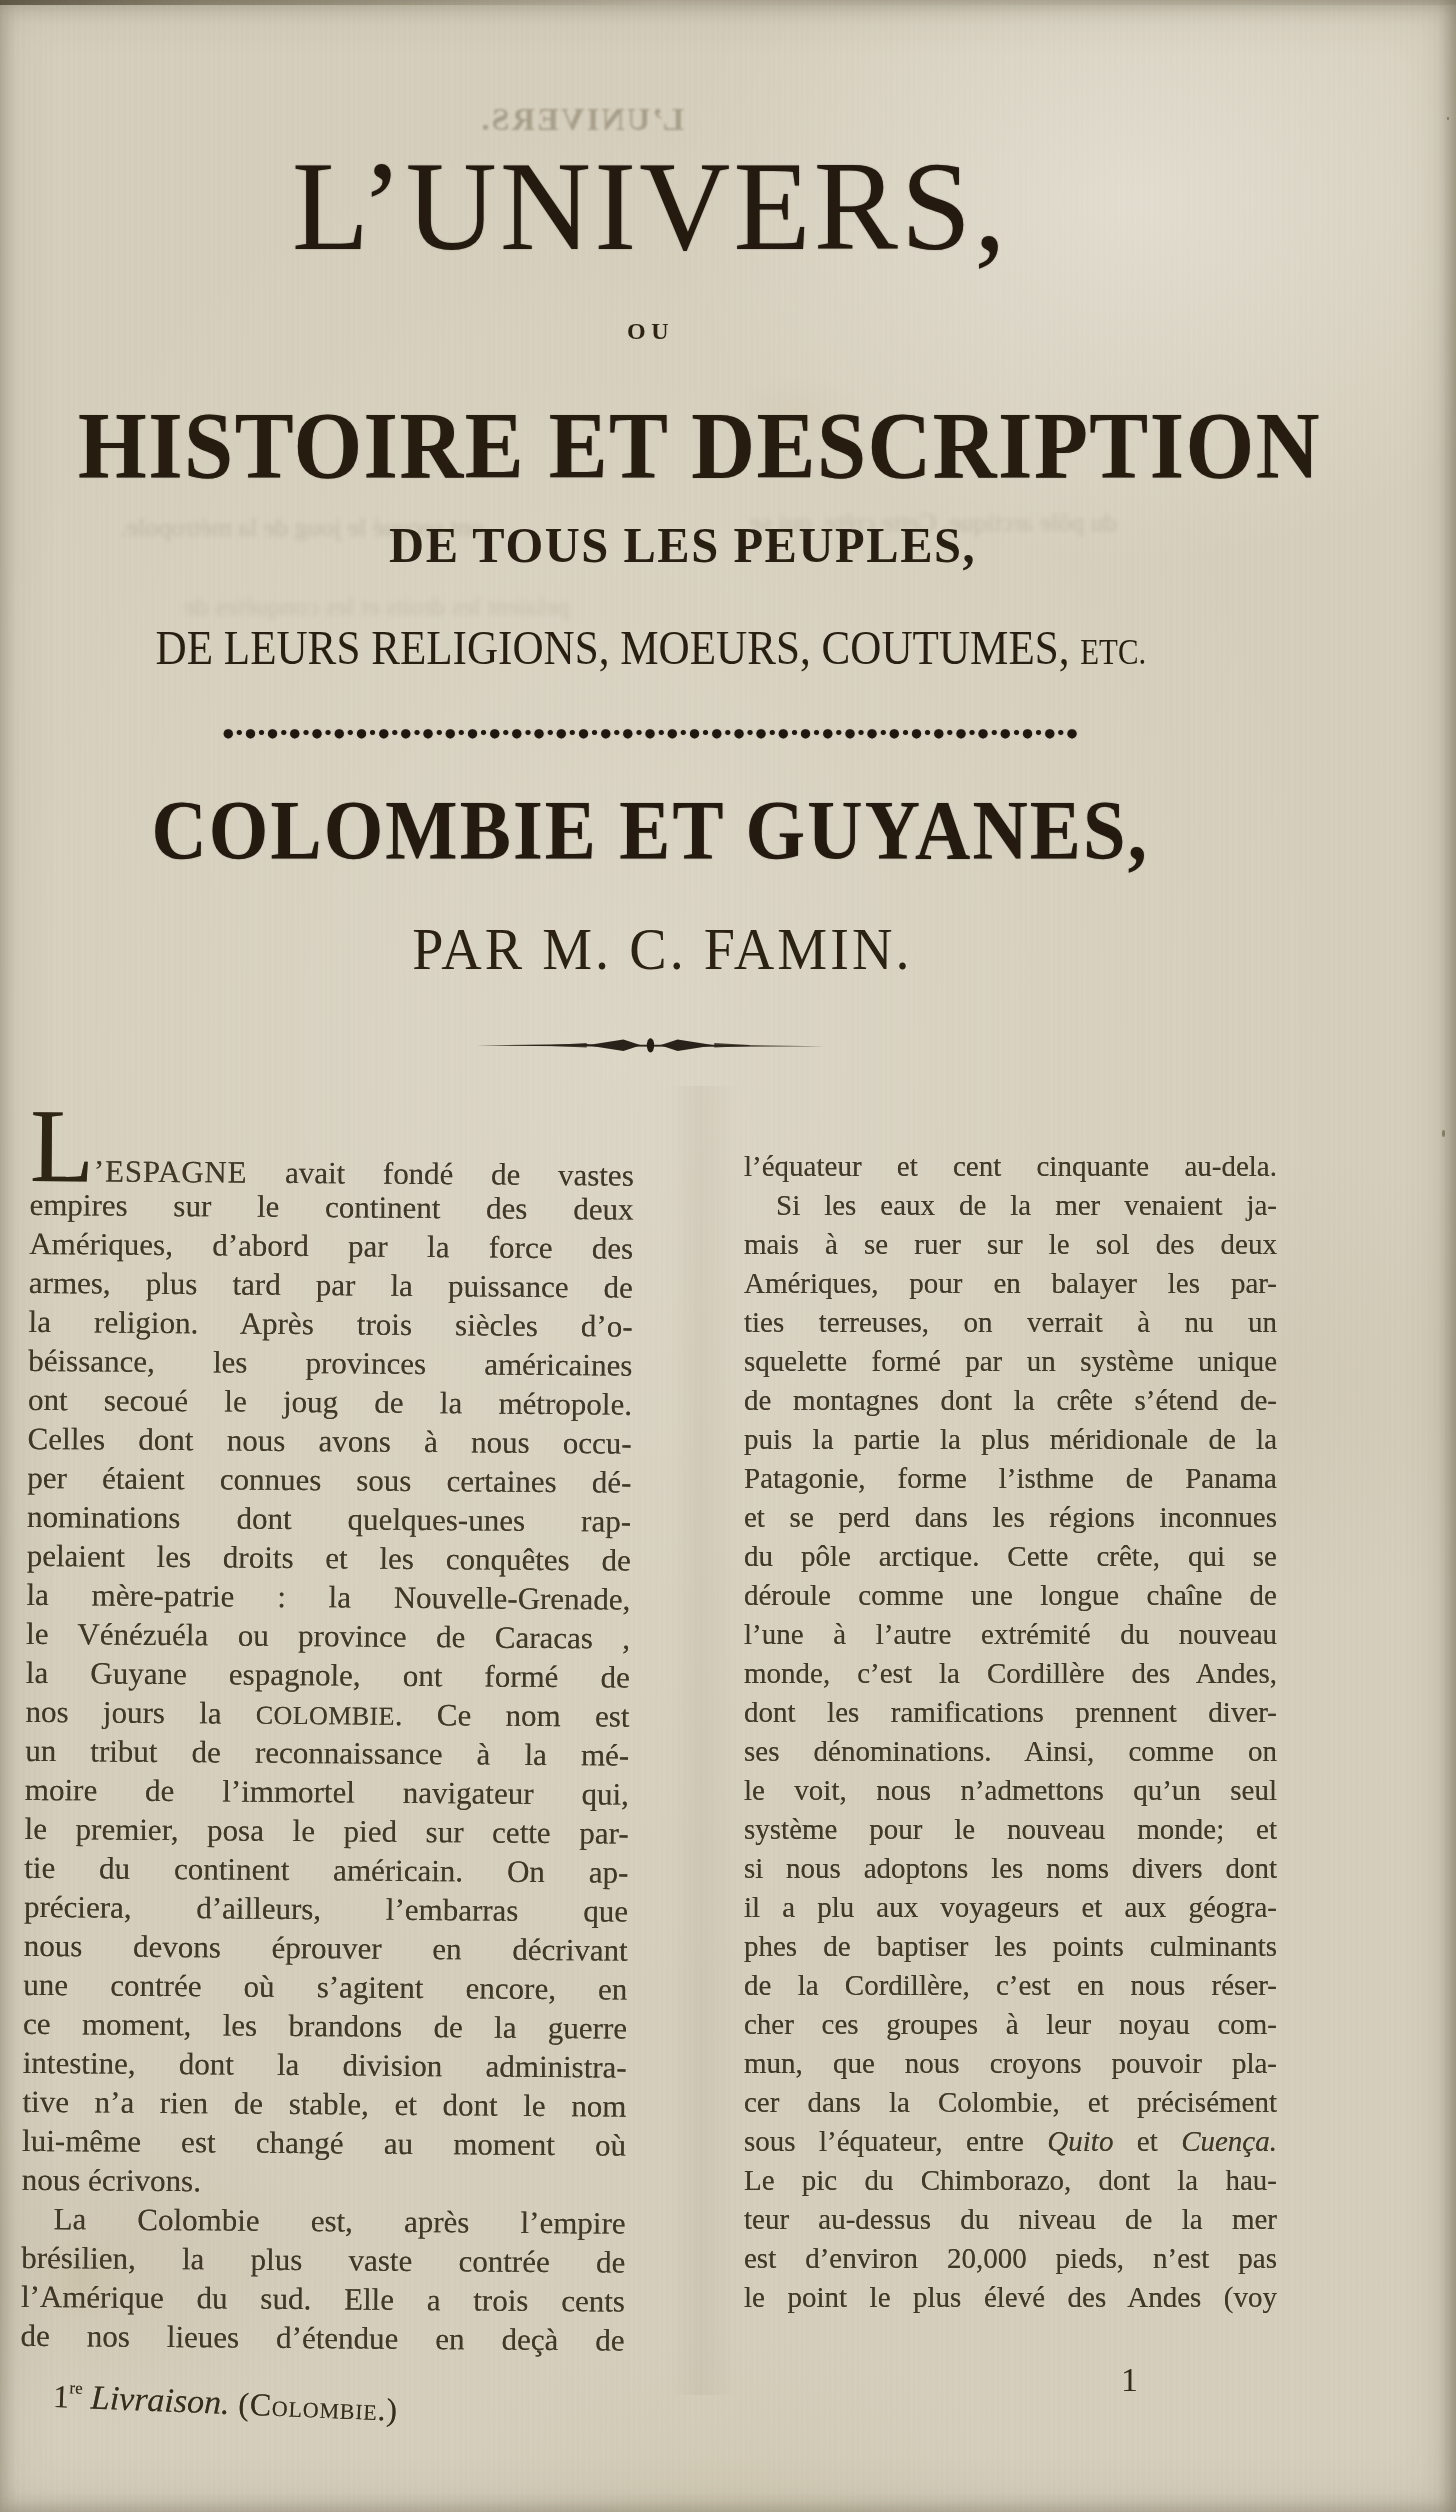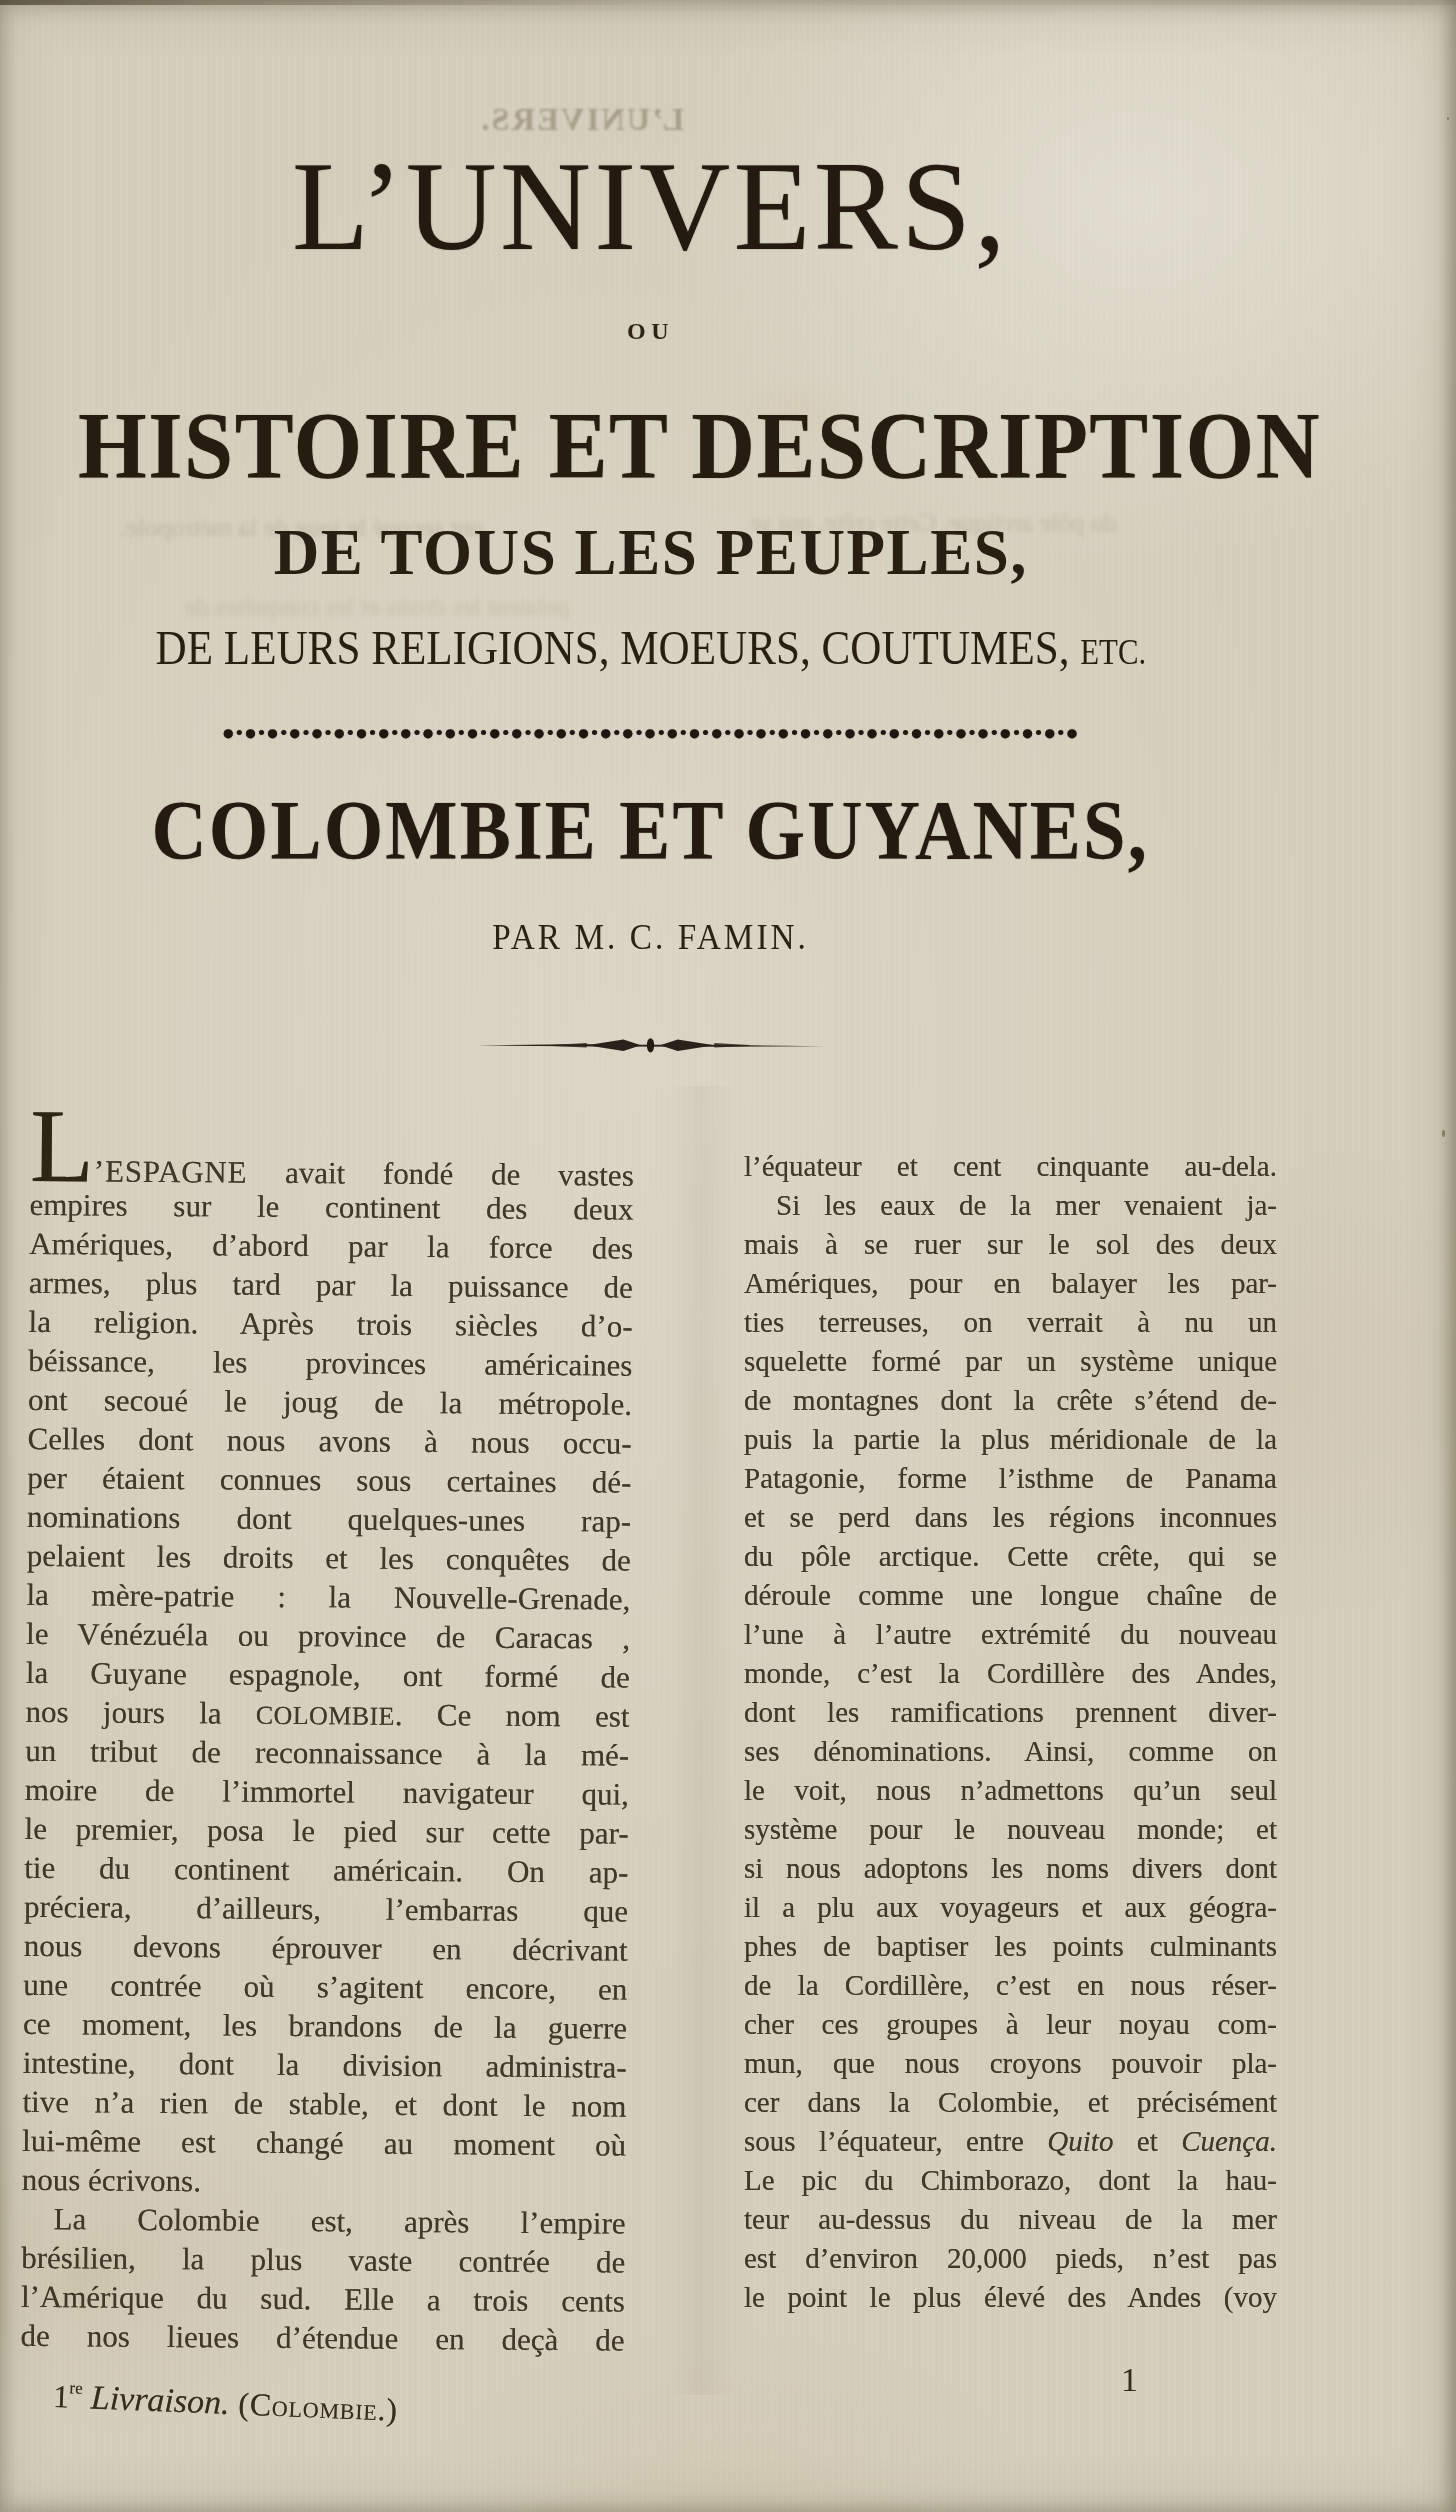--- a/index.html
+++ b/index.html
@@ -36,31 +36,31 @@
   .stain{position:absolute;border-radius:50%;pointer-events:none;}
   .center-wrap{position:absolute;left:0;width:1301px;text-align:center;white-space:nowrap;}
   .cond{display:inline-block;transform-origin:center top;}
 
   .main-title{top:144px;font-size:126px;line-height:1;font-weight:400;color:#241a0f;
     letter-spacing:3.2px;text-shadow:0 0 1.2px rgba(36,26,15,.55);}
   .ou-line{top:318px;font-size:24px;font-weight:700;letter-spacing:5.6px;color:#2e2416;}
   .heading1{top:398px;font-size:96px;line-height:1;font-weight:700;color:#261c10;
     letter-spacing:1.6px;text-shadow:0 0 1px rgba(38,28,16,.5);padding-left:24px;}
   .heading1 .cond{transform:scaleX(.92);}
-  .heading2{top:520px;font-size:65px;line-height:1;font-weight:700;color:#281e12;letter-spacing:1.6px;}
+  .heading2{top:520px;font-size:50px;line-height:1;font-weight:700;color:#281e12;letter-spacing:1.6px;padding-left:32px;}
   .heading2 .cond{transform:scaleX(.97);}
   .heading3{top:623px;font-size:49px;line-height:1;font-weight:400;color:#281e12;}
   .heading3 .cond{transform:scaleX(.88);}
   .heading3 .etc{font-size:35px;}
   .ornament-row{top:721px;font-size:21.6px;letter-spacing:0.8px;color:#1f1811;
     text-shadow:0 0 0.8px rgba(31,24,17,.6);}
   .section-title{top:788px;font-size:85px;line-height:1;font-weight:700;color:#241a0f;
     letter-spacing:2.4px;text-shadow:0 0 1.2px rgba(36,26,15,.5);}
   .section-title .cond{transform:scaleX(.90);}
-  .byline{top:920px;font-size:35px;line-height:1;font-weight:400;color:#2c2214;letter-spacing:3.2px;}
+  .byline{top:920px;font-size:59px;line-height:1;font-weight:400;color:#2c2214;letter-spacing:3.2px;padding-left:12px;}
   .byline .cond{transform:scaleX(.95);}
   .rule-wrap{top:1035px;}
 
   .col{position:absolute;}
   .col .line{height:39px;line-height:39px;text-align:justify;text-align-last:justify;
     text-shadow:0 0 0.5px rgba(52,42,28,.65);}
   .col .line.no-just{text-align-last:left;}
   .col .line.indent{text-indent:32px;}
   .col-left{left:30px;top:1146px;width:604px;font-size:31px;transform:rotate(.45deg);transform-origin:top left;}
   .col-right{left:744px;top:1147px;width:533px;font-size:29px;}

